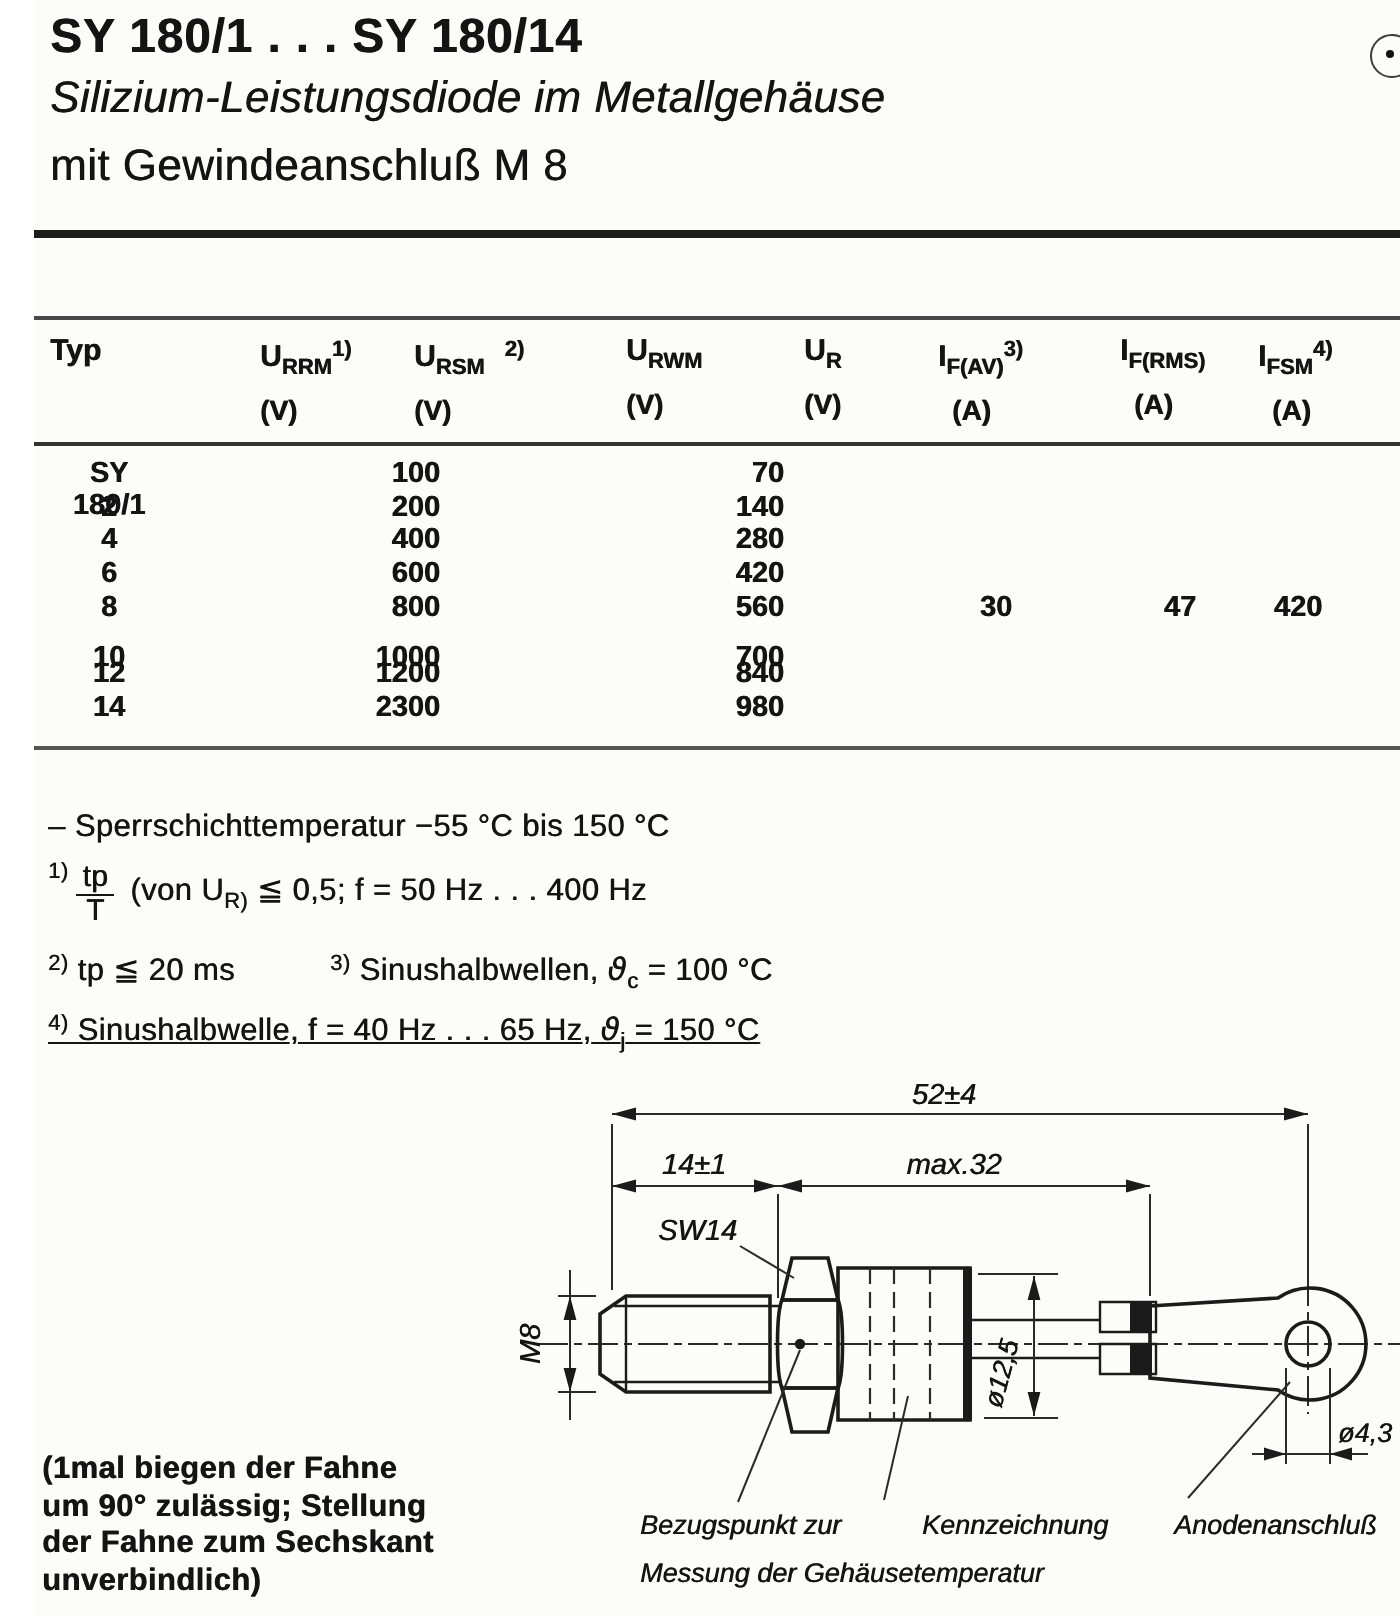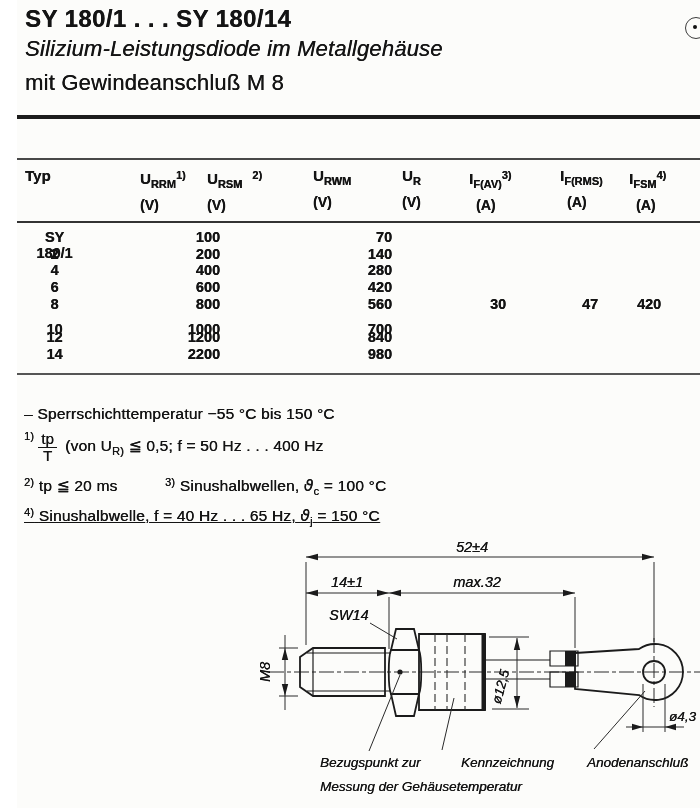--- a/index.html
+++ b/index.html
@@ -74,21 +74,21 @@
   <div class="corner-icon"></div>
   <div class="hr title-rule"></div>
 
   <div class="hr table-top"></div>
   <div class="hr table-head"></div>
   <div class="hr table-bottom"></div>
 
   <div class="th" style="left:8px">
     <div><span>Typ</span></div>
   </div>
-  <div class="th" style="left:123px">
+  <div class="th" style="left:113px">
     <div><span>U</span><sub>RRM</sub><sup>1)</sup></div>
     <div class="unit">(V)</div>
   </div>
   <div class="th" style="left:190px">
     <div><span>U</span><sub>RSM</sub><sup class="gap">2)</sup></div>
     <div class="unit">(V)</div>
   </div>
   <div class="th" style="left:296px">
     <div><span>U</span><sub>RWM</sub></div>
     <div class="unit">(V)</div>
@@ -141,21 +141,21 @@
         <span class="c-v1">1000</span>
         <span class="c-v2">700</span>
       </div>
       <div class="trow" style="top: 329.2px;">
         <span class="c-typ">12</span>
         <span class="c-v1">1200</span>
         <span class="c-v2">840</span>
       </div>
       <div class="trow" style="top: 345.9px;">
         <span class="c-typ">14</span>
-        <span class="c-v1">2200</span>
+        <span class="c-v1">2300</span>
         <span class="c-v2">980</span>
       </div>
     </div>
 
   <div class="shared s1">30</div>
   <div class="shared s2">47</div>
   <div class="shared s3">420</div>
 
   <div class="fn fn-line1">– Sperrschichttemperatur −55 °C bis 150 °C</div>
 
@@ -174,20 +174,26 @@
       <span class="theta">ϑ</span><sub>c</sub>
       <span>= 100 °C</span></span>
   </div>
 
   <div class="fn fn-line4">
     <sup>4)</sup> <span>Sinushalbwelle, f = 40 Hz . . . 65 Hz,</span>
     <span class="theta">ϑ</span><sub>j</sub>
     <span>= 150 °C</span>
   </div>
 
+  <div class="note">
+    <div>(1mal biegen der Fahne</div>
+    <div>um 90° zulässig; Stellung</div>
+    <div>der Fahne zum Sechskant</div>
+    <div>unverbindlich)</div>
+  </div>
 
   <svg class="diagram" viewBox="0 0 475 270">
 
     <path class="cl" d="M 27 137 H 470"></path>
     <path class="cl" d="M 412 103 V 172"></path>
 
     <g>
       <polygon class="ol" points="58,122 71,113 143,113 143,161 71,161 58,152"></polygon>
       <path class="ol2" d="M 71 113 V 161"></path>
       <path class="ol2" d="M 65 118 H 143 M 65 156 H 143"></path>

